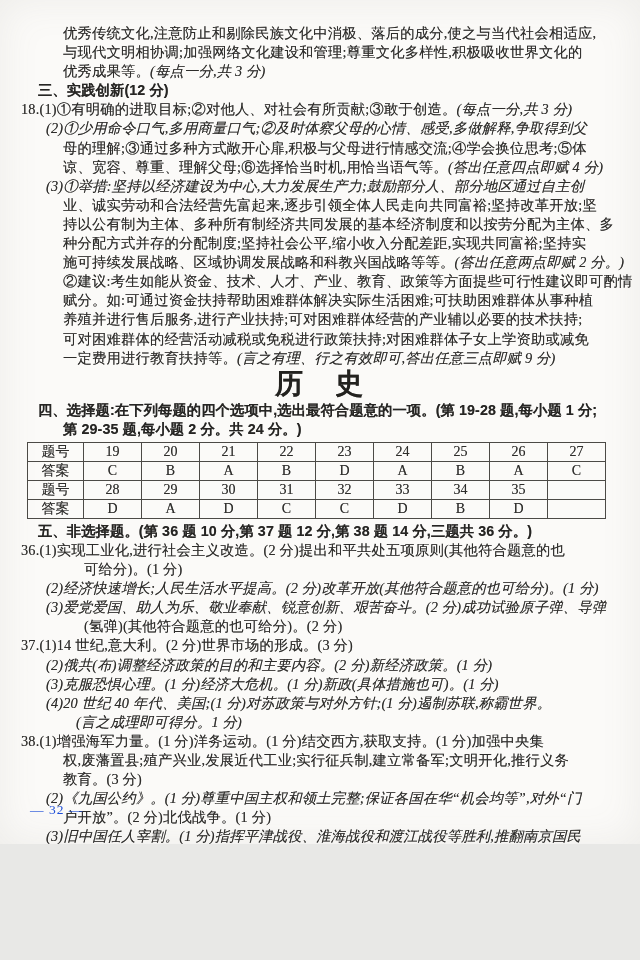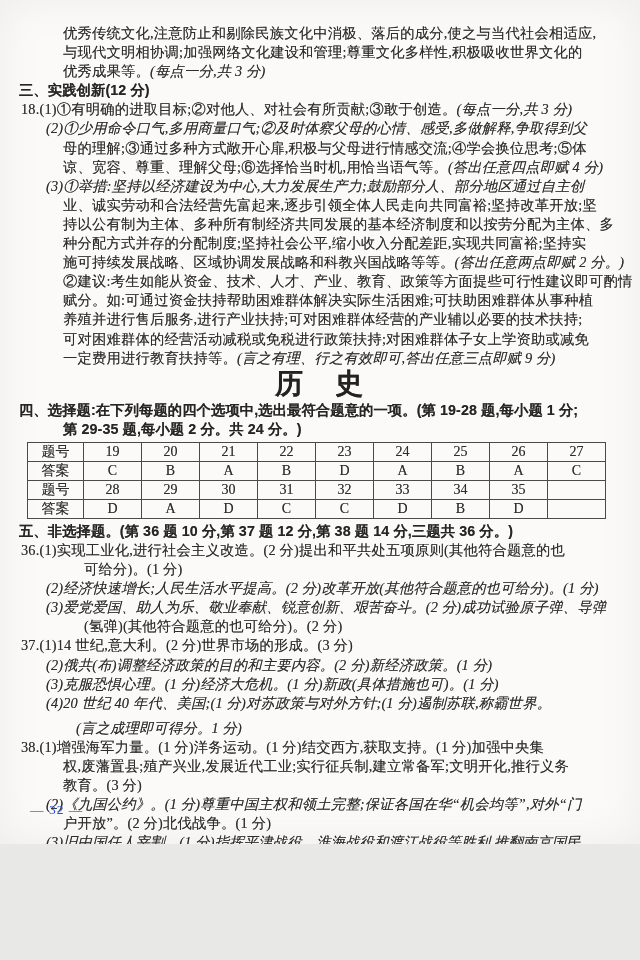--- a/index.html
+++ b/index.html
@@ -18,25 +18,25 @@
   .doc { position: absolute; top: 24px; left: 0; right: 0; }
   .line {
     font-size: 14.3px;
     line-height: 19.1px;
     white-space: nowrap;
     letter-spacing: 0.2px;
     text-shadow: 0 0 0.5px rgba(40,40,40,0.55);
   }
   
   .iA { padding-left: 21px; }   
-  .iH { padding-left: 19px; }   
+  .iH { padding-left: 19px; margin-left: 19px; }   
   .iB { padding-left: 46px; font-style: italic; }   
   .iC { padding-left: 63px; }   
   .iD { padding-left: 84px; }   
-  .iE { padding-left: 76px; margin-top: 6px; }   
+  .iE { padding-left: 76px; }   
   .head {
     font-family: "Liberation Sans", "DejaVu Sans", sans-serif;
     font-weight: bold;
     letter-spacing: 0.1px;
     color: #262523;
   }
   .kai { font-style: italic; }
   .title {
     text-align: center;
     font-family: "Liberation Sans", "DejaVu Sans", sans-serif;

